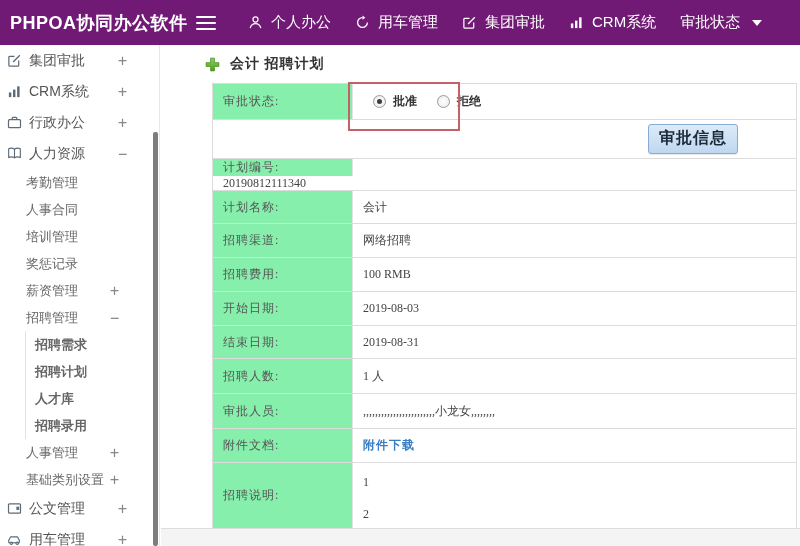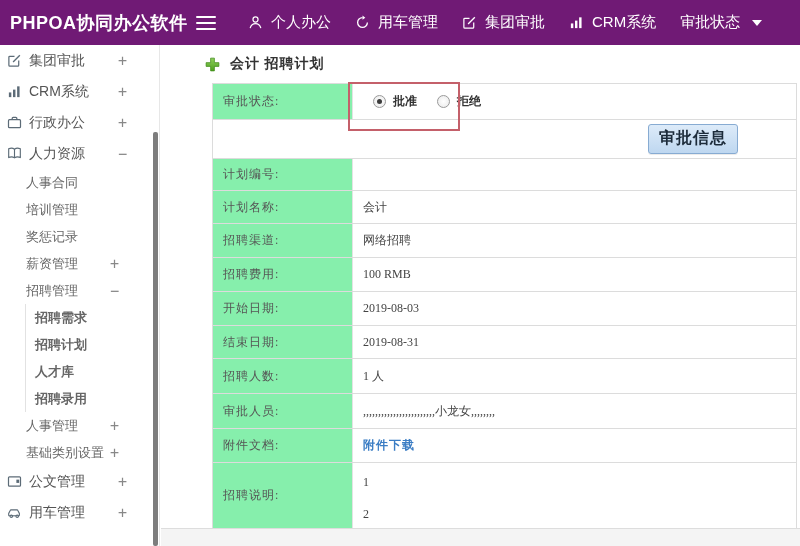--- a/index.html
+++ b/index.html
@@ -172,20 +172,23 @@
           <span class="icn">
             <svg width="15" height="15" viewBox="0 0 16 16">
               <path d="M8 3.4 C6.4 2.2 3.9 2.1 1.8 2.9 v9.3 c2.1-.8 4.6-.7 6.2 .5 1.6-1.2 4.1-1.3 6.2-.5 V2.9 C12.1 2.1 9.6 2.2 8 3.4 z" fill="none" stroke="#5c6b77" stroke-width="1.2"></path>
               <path d="M8 3.4 v9.3" stroke="#5c6b77" stroke-width="1.2"></path>
             </svg>
           </span>
           <span>人力资源</span>
           <span class="side-toggle">−</span>
         </div>
         <div class="side-item l1">
+          <span>考勤管理</span>
+        </div>
+        <div class="side-item l1">
           <span>人事合同</span>
         </div>
         <div class="side-item l1">
           <span>培训管理</span>
         </div>
         <div class="side-item l1">
           <span>奖惩记录</span>
         </div>
         <div class="side-item l1">
           <span>薪资管理</span>
@@ -274,22 +277,23 @@
               </span>
             </div>
         </div>
       </div>
 
       <div class="row-button">
         <button class="approve-btn">审批信息</button>
       </div>
 
       <div id="rows">
-          <div class="trow" style="height: 32px;">
+          <div class="trow" style="height: 32px; flex-direction: column;">
             <div class="tlabel">计划编号:</div>
+            <div class="tvalue">20190812111340</div>
           </div>
           <div class="trow" style="height: 33px;">
             <div class="tlabel">计划名称:</div>
             <div class="tvalue">会计</div>
           </div>
           <div class="trow" style="height: 34px;">
             <div class="tlabel">招聘渠道:</div>
             <div class="tvalue">网络招聘</div>
           </div>
           <div class="trow" style="height: 34px;">

